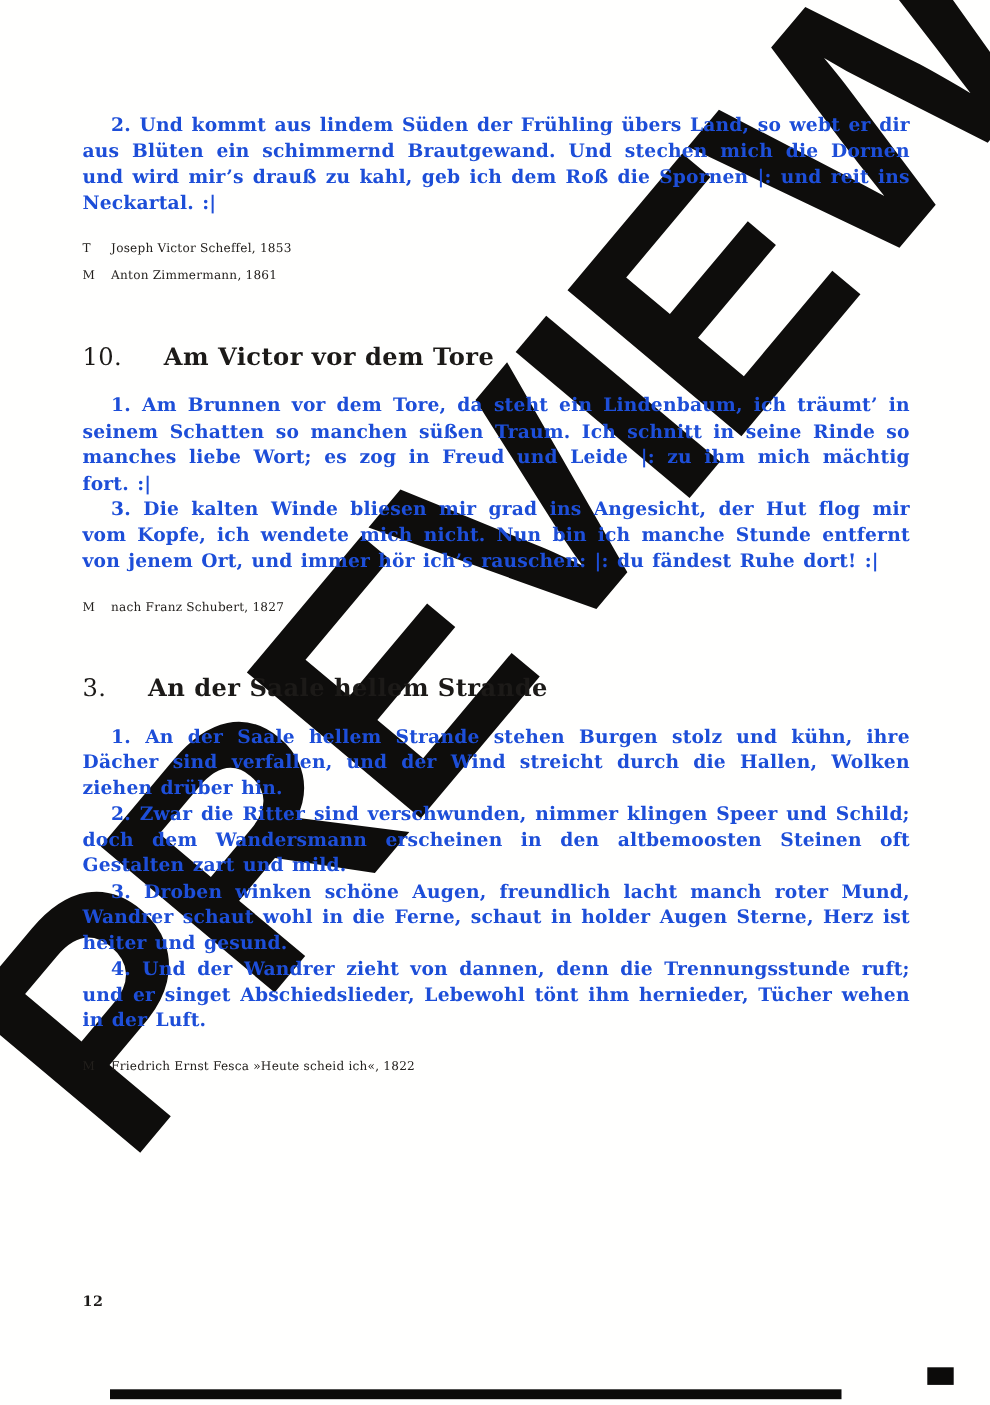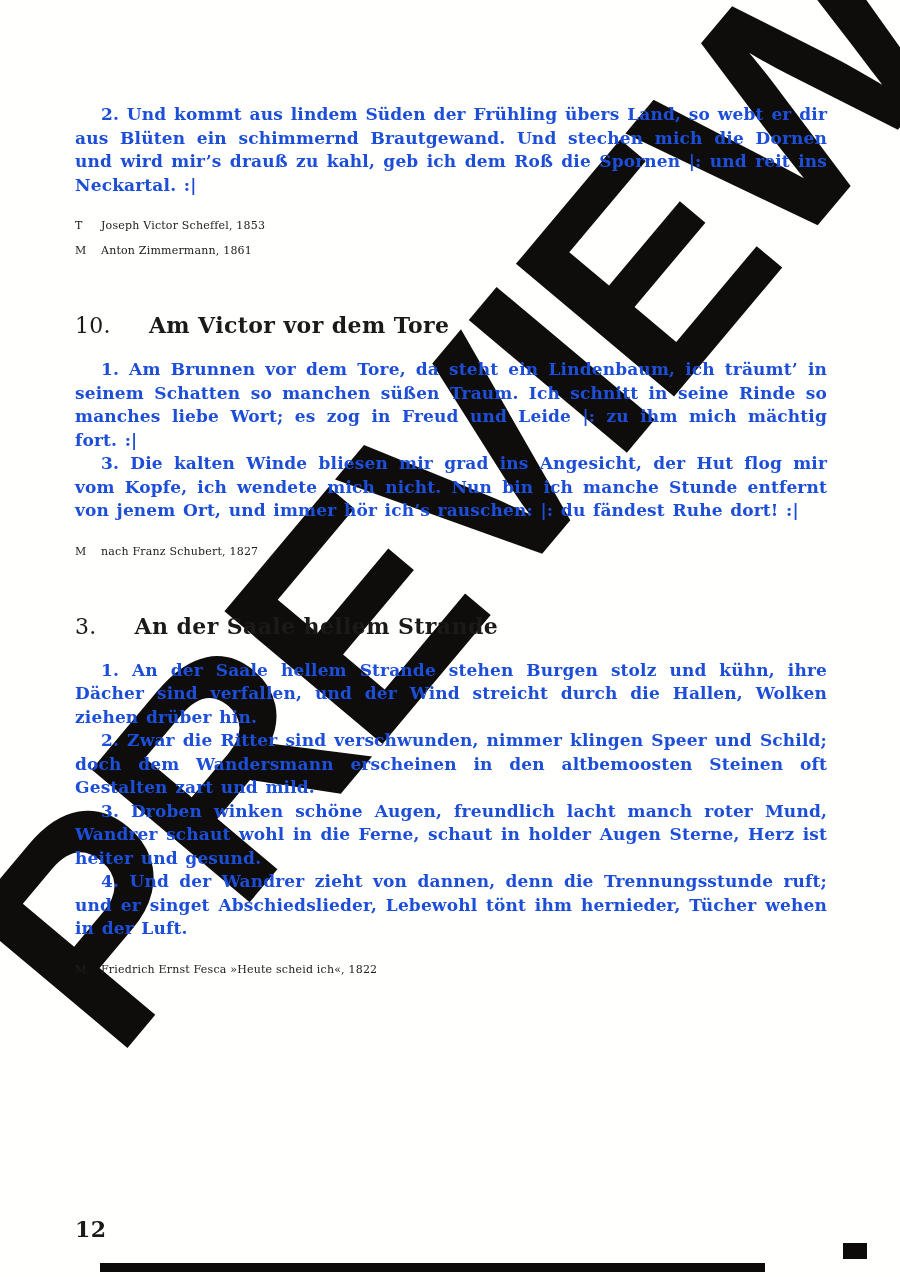--- a/index.html
+++ b/index.html
@@ -84,25 +84,24 @@
   }
   .song-title {
     font-weight: bold;
     letter-spacing: 0.4px;
   }
   .page-number {
     position: absolute;
     left: 75px;
     top: 1176px;
     z-index: 2;
-    font-size: 22px;
+    font-size: 13px;
     font-weight: bold;
     letter-spacing: 0.5px;
     color: #1c1a18;
-    margin-top: 40px;
   }
   
   .scan-bar {
     position: absolute;
     left: 100px;
     width: 665px;
     top: 1263px;
     height: 9px;
     background: #0c0b0a;
     z-index: 3;

